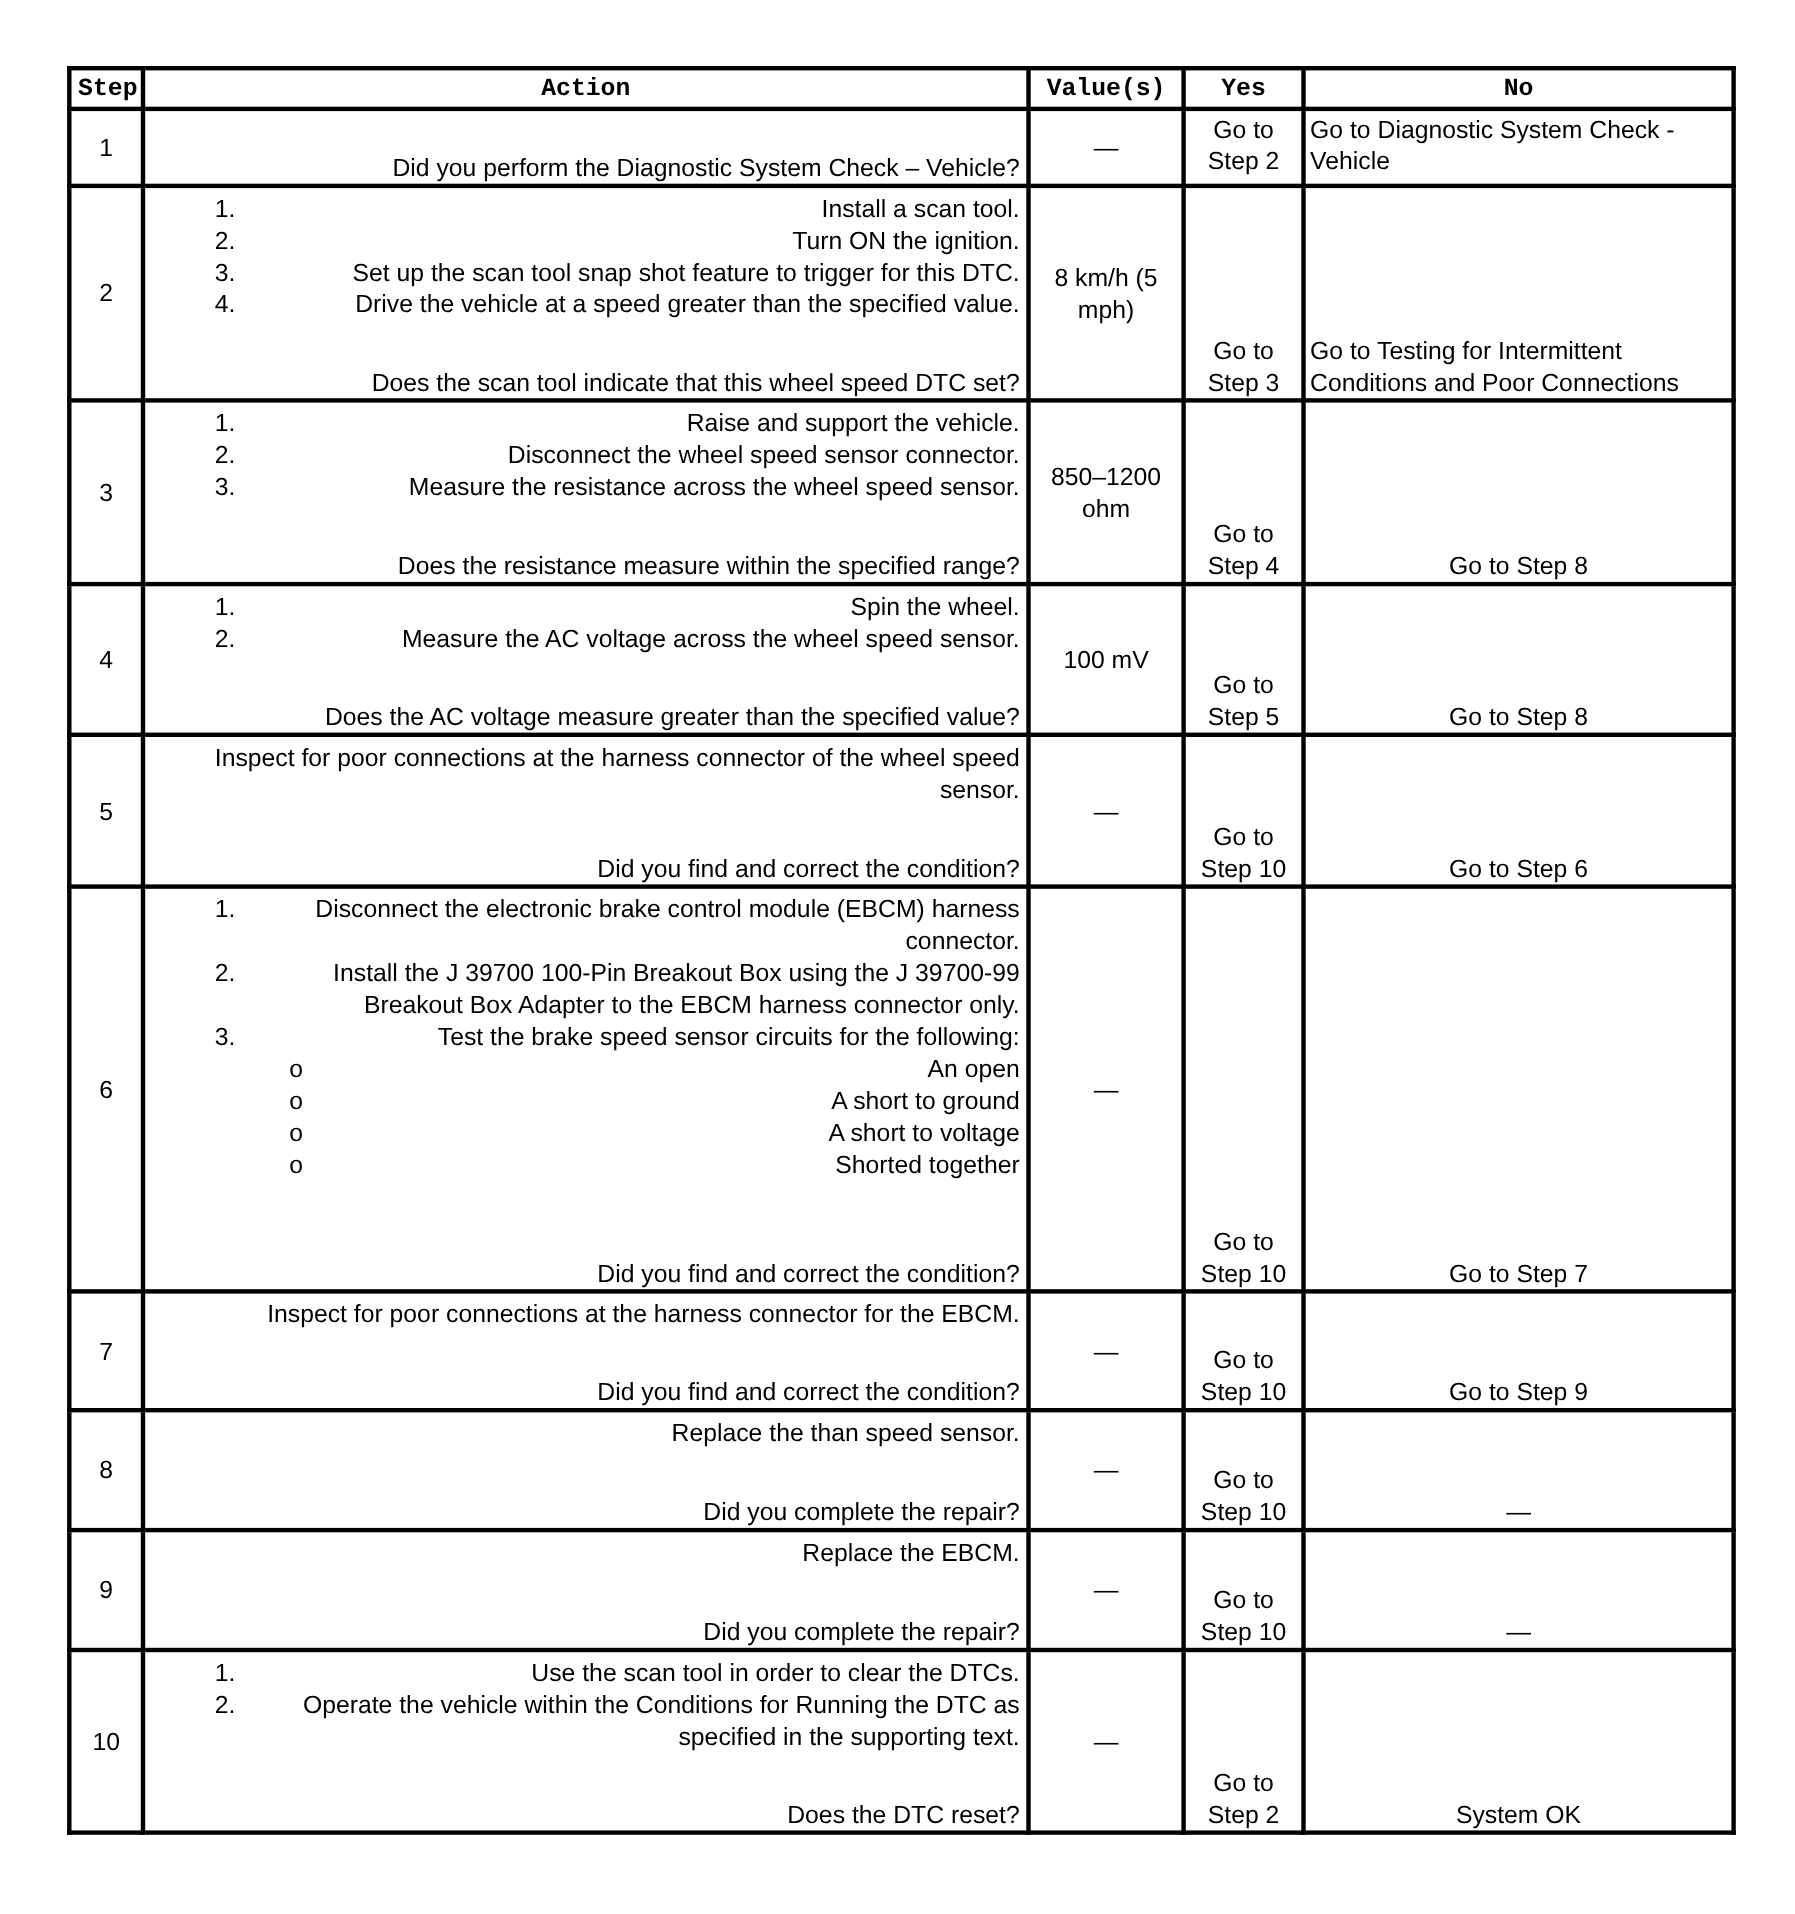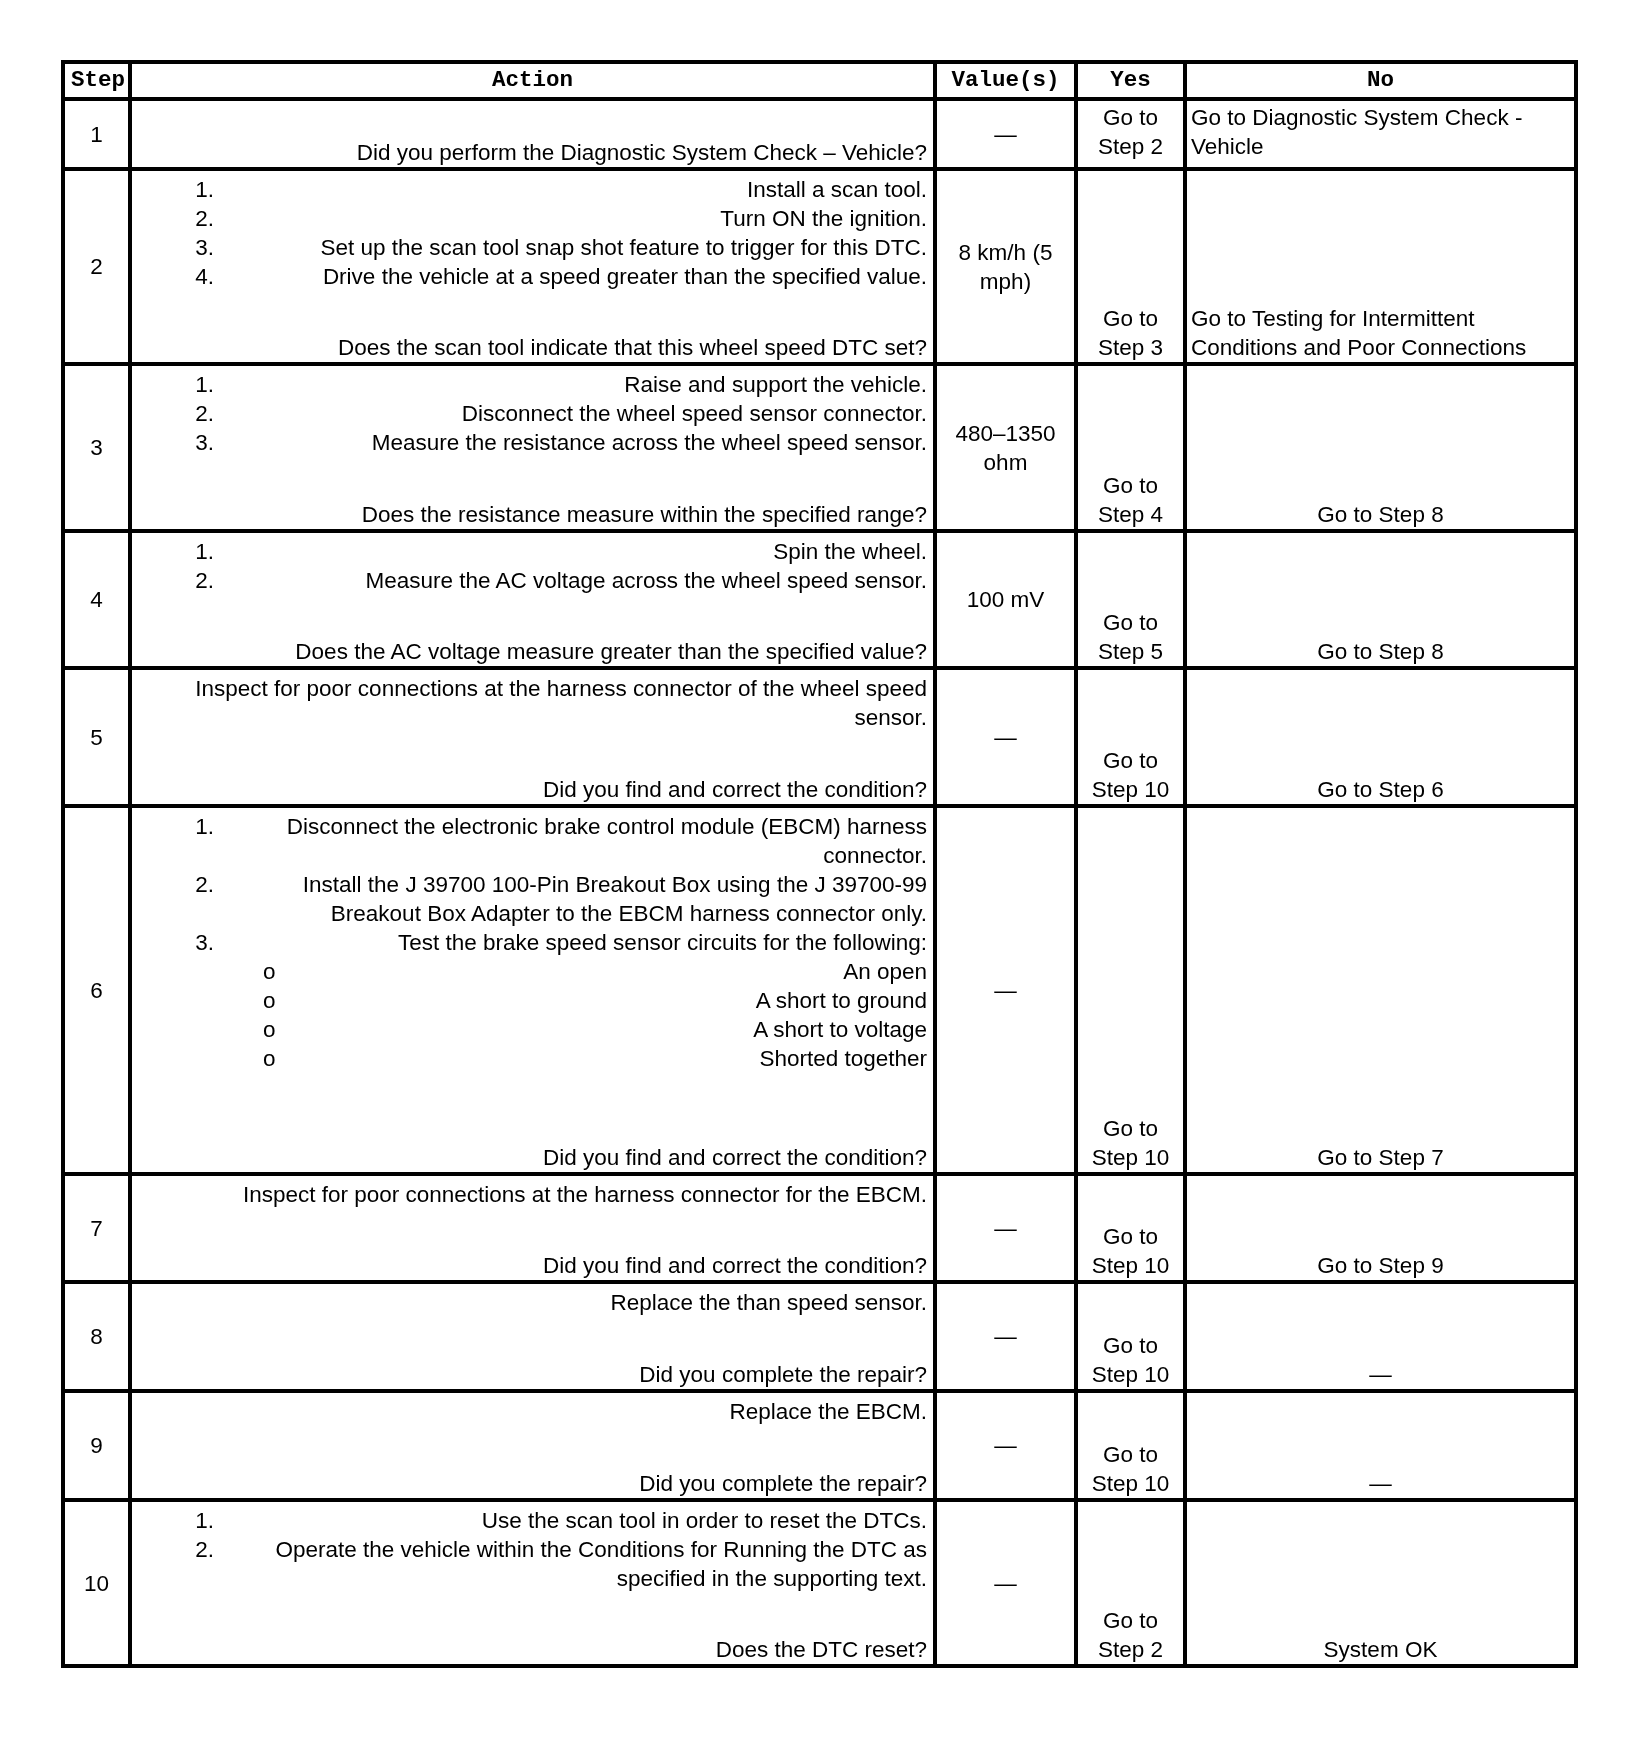--- a/index.html
+++ b/index.html
@@ -92,21 +92,21 @@
       <td class="action">
         <div class="act-wrap" style="min-height:159px">
           <ol class="steps">
             <li><span class="num">1.</span><span>Raise and support the vehicle.</span></li>
             <li><span class="num">2.</span><span>Disconnect the wheel speed sensor connector.</span></li>
             <li><span class="num">3.</span><span>Measure the resistance across the wheel speed sensor.</span></li>
           </ol>
           <div class="question">Does the resistance measure within the specified range?</div>
         </div>
       </td>
-      <td class="value">480–1350 ohm</td>
+      <td class="value">850–1200 ohm</td>
       <td class="yes">Go to Step 4</td>
       <td class="no">Go to Step 8</td>
     </tr>
 
     <tr style="height:137px">
       <td class="step">4</td>
       <td class="action">
         <div class="act-wrap" style="min-height:129px">
           <ol class="steps">
             <li><span class="num">1.</span><span>Spin the wheel.</span></li>
@@ -194,21 +194,21 @@
       <td class="value">—</td>
       <td class="yes">Go to Step 10</td>
       <td class="no">—</td>
     </tr>
 
     <tr style="height:166px">
       <td class="step">10</td>
       <td class="action">
         <div class="act-wrap" style="min-height:158px">
           <ol class="steps">
-            <li><span class="num">1.</span><span>Use the scan tool in order to reset the DTCs.</span></li>
+            <li><span class="num">1.</span><span>Use the scan tool in order to clear the DTCs.</span></li>
             <li><span class="num">2.</span><span>Operate the vehicle within the Conditions for Running the DTC as specified in the supporting text.</span></li>
           </ol>
           <div class="question">Does the DTC reset?</div>
         </div>
       </td>
       <td class="value">—</td>
       <td class="yes">Go to Step 2</td>
       <td class="no">System OK</td>
     </tr>
   </tbody>

